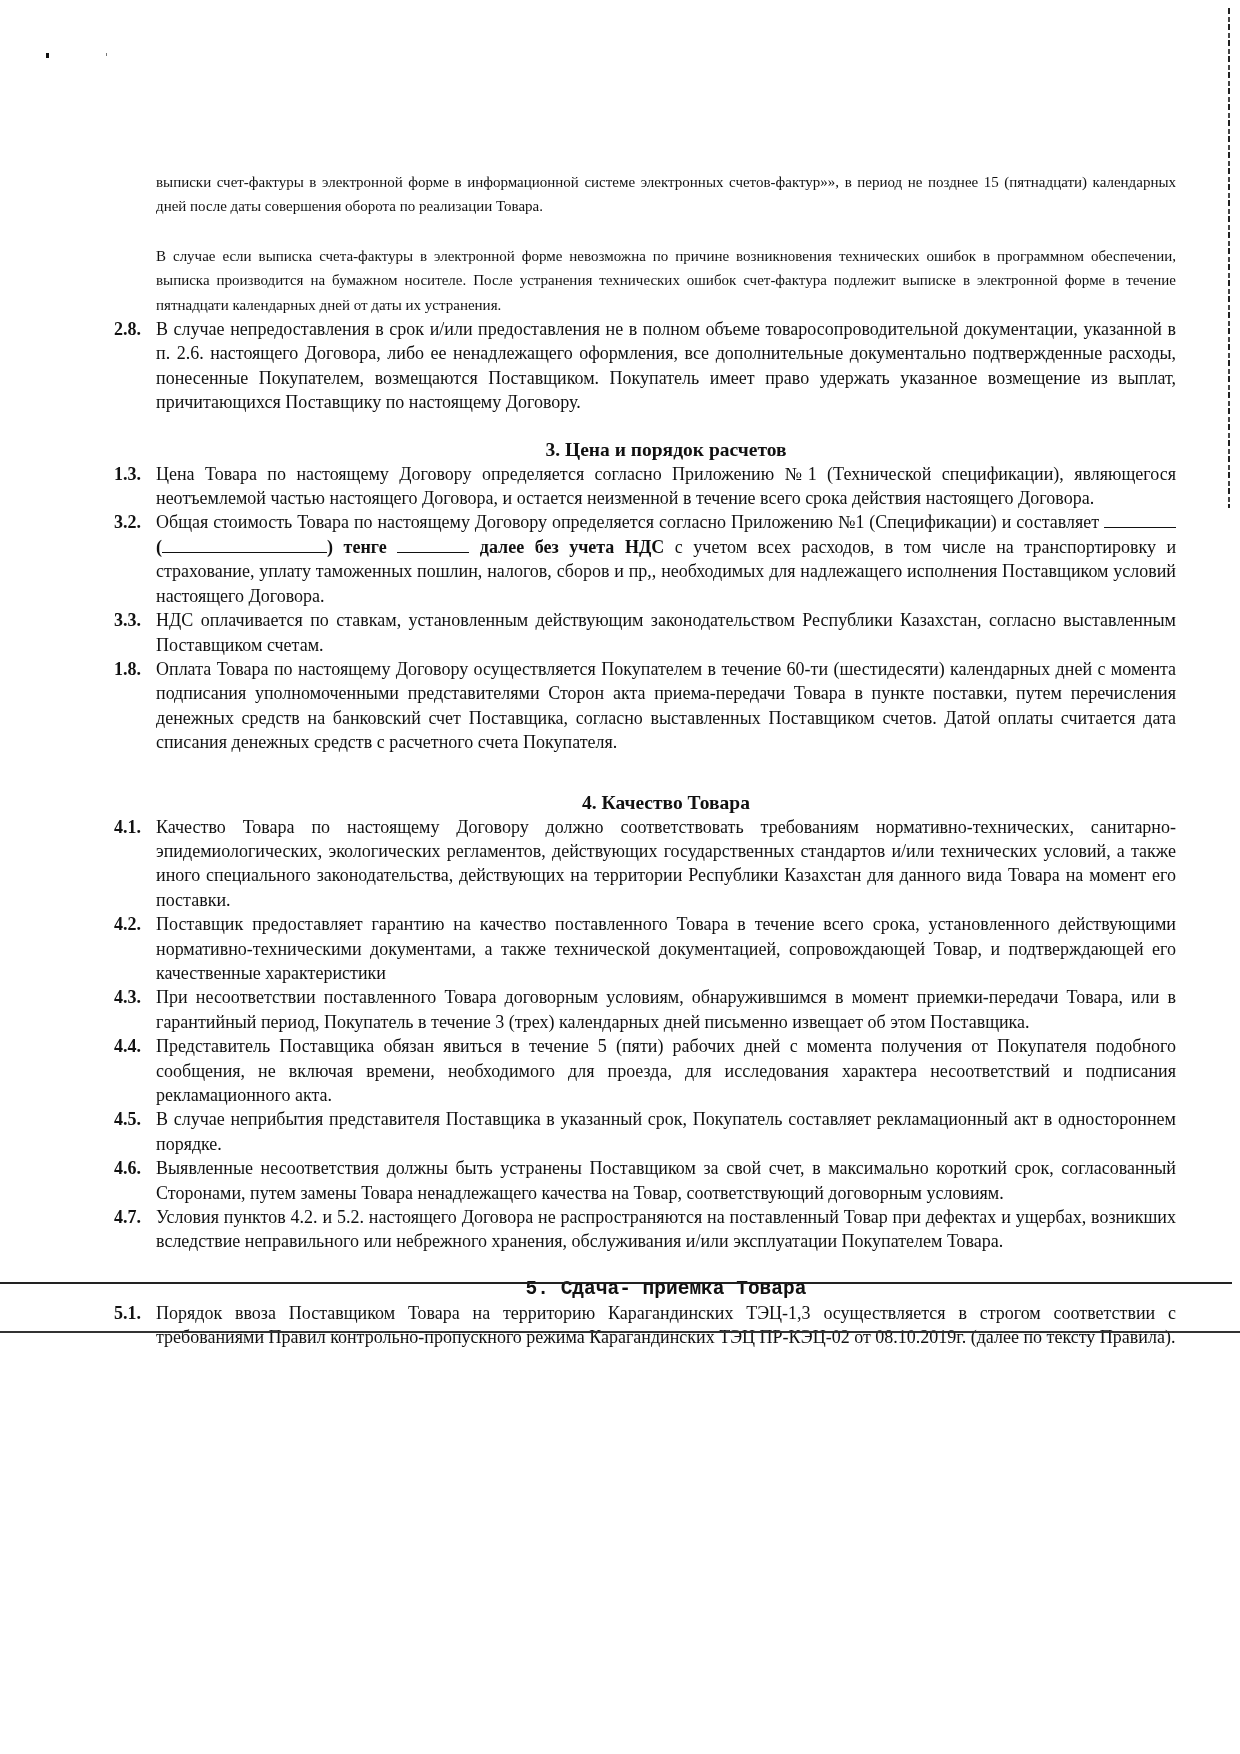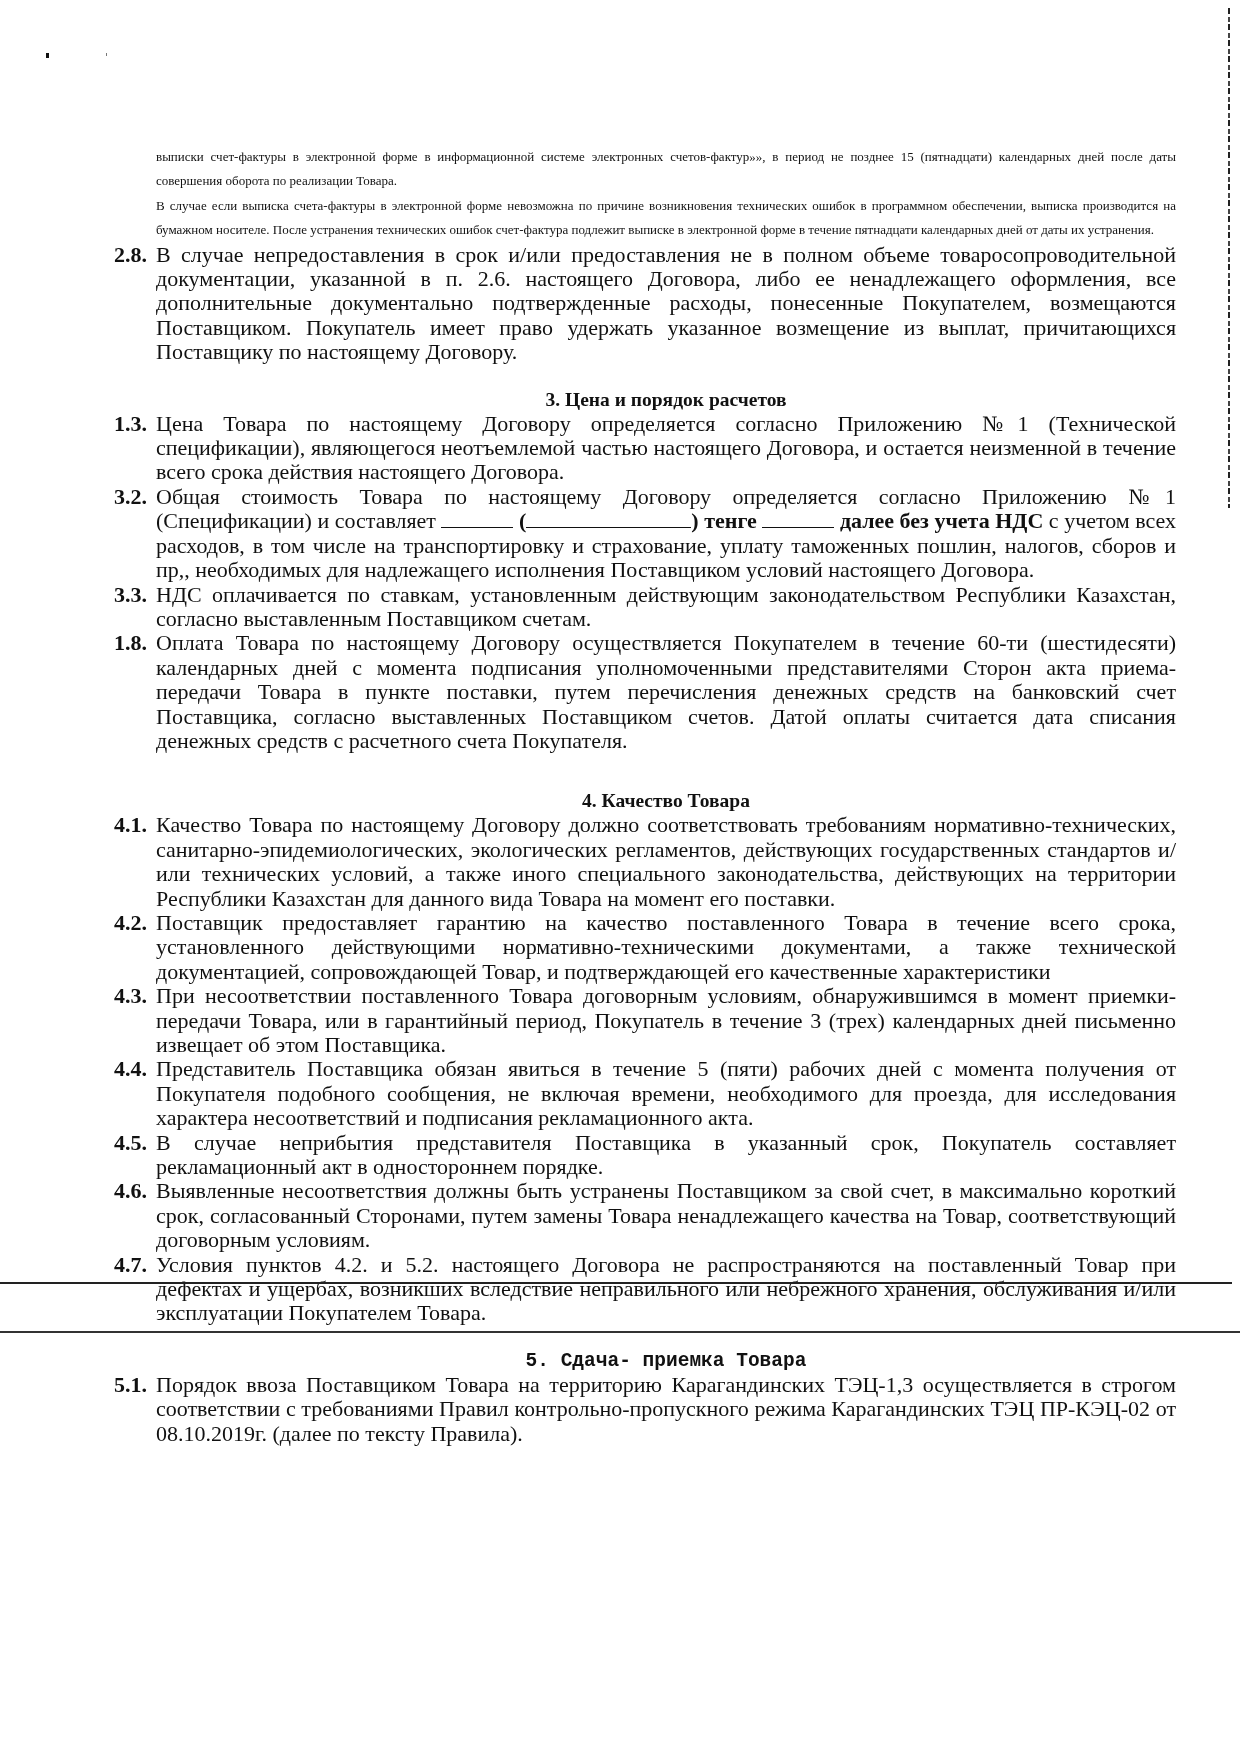--- a/index.html
+++ b/index.html
@@ -11,24 +11,25 @@
   .page { position: absolute; left: 0; top: 0; width: 1240px; height: 1754px; }
   .scan-mark { position: absolute; background: #111; }
   .right-edge {
     position: absolute; left: 1228px; top: 8px; width: 2px; height: 500px;
     background: repeating-linear-gradient(to bottom, #222 0 6px, transparent 6px 9px, #444 9px 14px, transparent 14px 16px);
   }
   .content { position: absolute; left: 0; top: 145px; width: 1240px; }
   .para {
     position: relative;
     margin-left: 156px; width: 1020px;
-    font-size: 13px; line-height: 24.4px;
+    font-size: 15px; line-height: 24.4px;
     text-align: justify;
+    margin-top: 25px;
   }
-  .item { position: relative; margin-left: 156px; width: 1020px; font-size: 22px; line-height: 24.4px; text-align: justify; }
+  .item { position: relative; margin-left: 156px; width: 1020px; font-size: 18px; line-height: 24.4px; text-align: justify; }
   .item .num {
     position: absolute; left: -42px; top: 0; font-weight: bold; width: 42px;
   }
   .heading {
     text-align: center; font-weight: bold; font-size: 19.5px; line-height: 24px;
     margin-left: 156px; width: 1020px;
   }
   .blank { display: inline-block; border-bottom: 1.5px solid #111; vertical-align: baseline; height: 16px; }
   .b { font-weight: bold; }
   .hline { position: absolute; left: 0; height: 1.5px; background: #222; }

